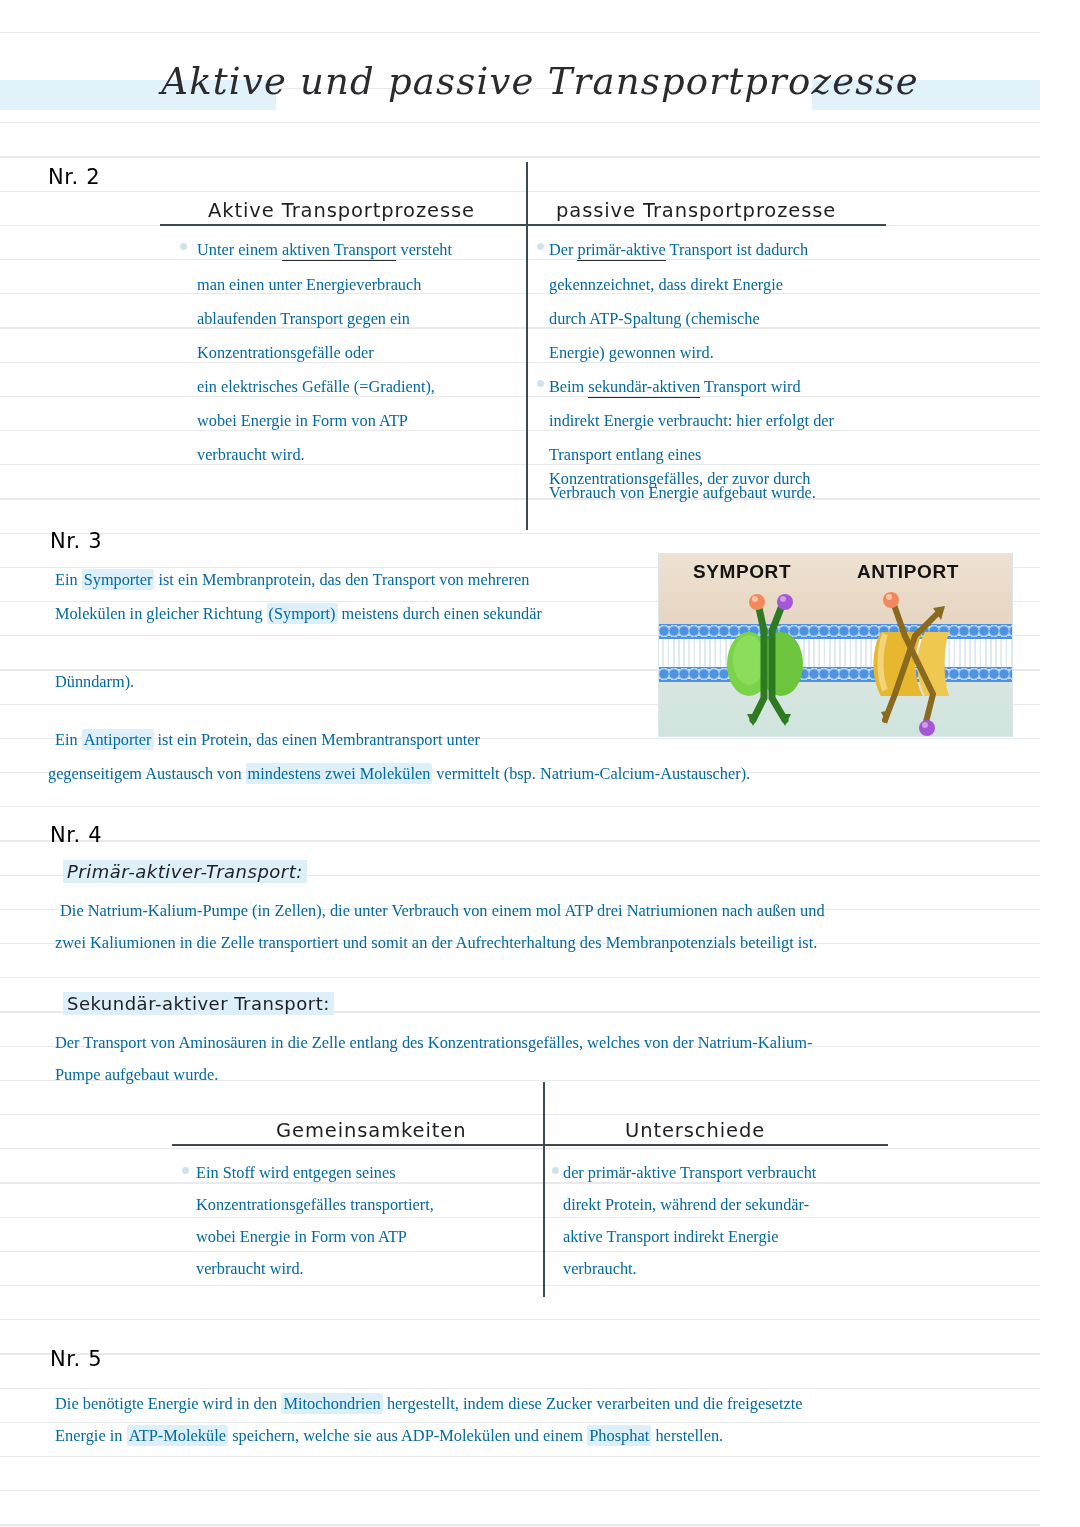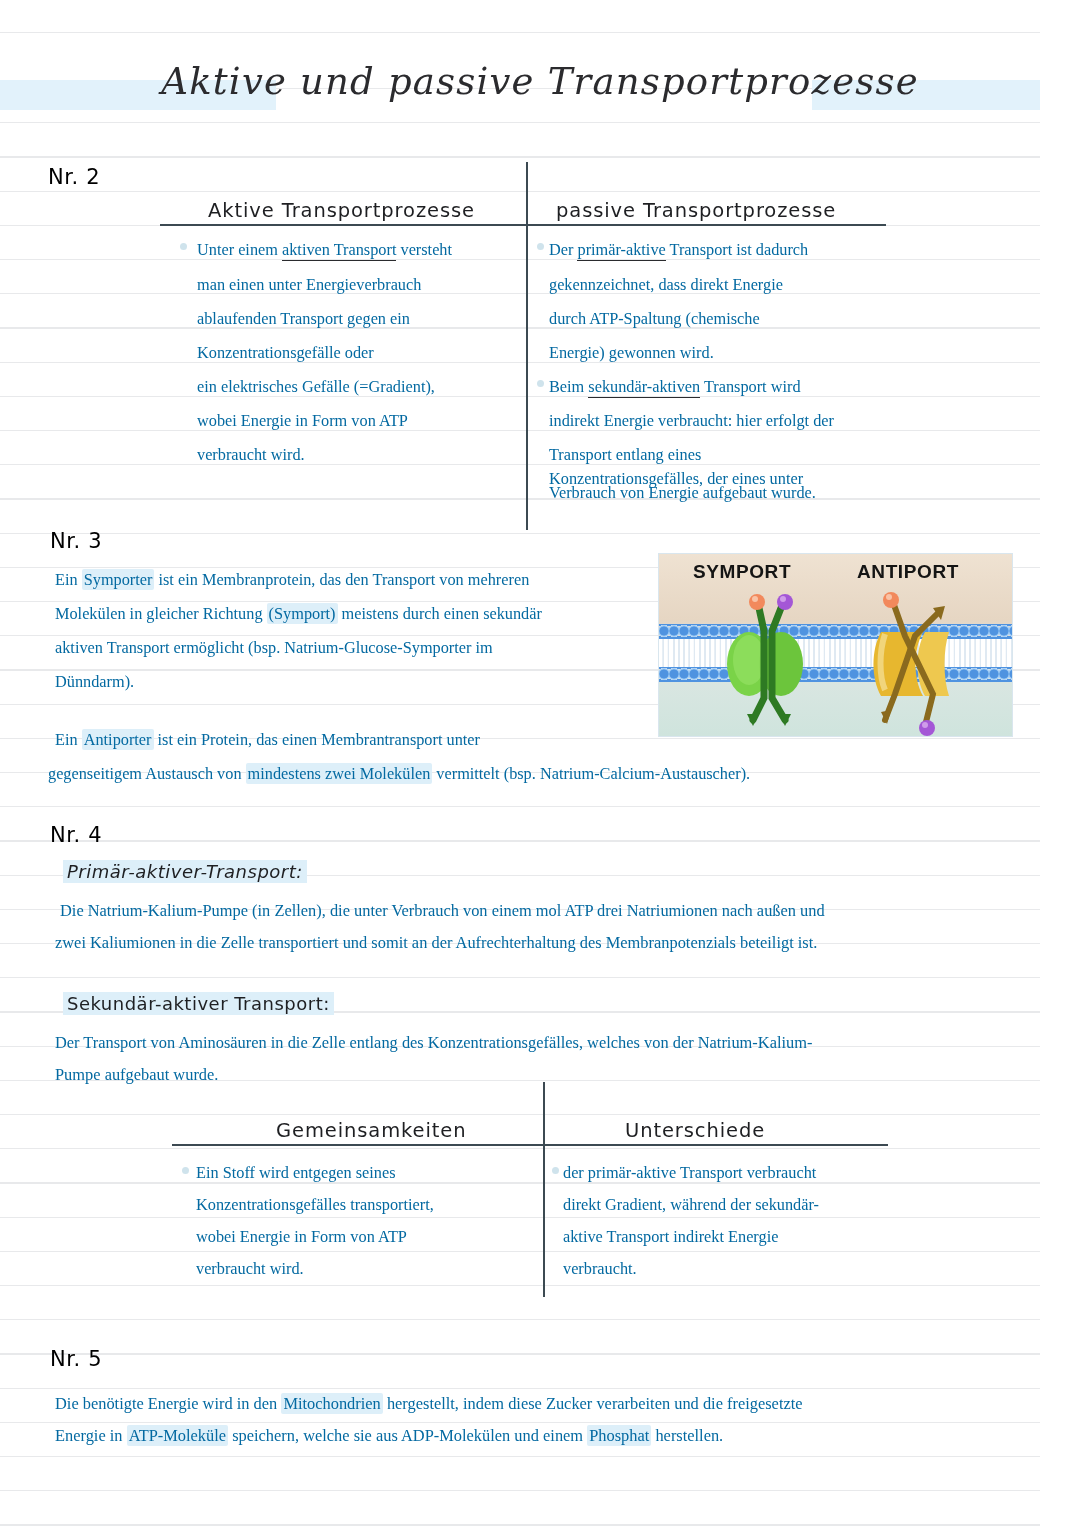--- a/index.html
+++ b/index.html
@@ -222,28 +222,27 @@
   <div class="bullet" style="left:537px; top:211px;"></div>
   <div class="body-line" style="left:549px; top:201px;">Der <span class="u">primär-aktive</span> Transport ist dadurch</div>
   <div class="body-line" style="left:549px; top:236px;">gekennzeichnet, dass direkt Energie</div>
   <div class="body-line" style="left:549px; top:270px;">durch ATP-Spaltung (chemische</div>
   <div class="body-line" style="left:549px; top:304px;">Energie) gewonnen wird.</div>
 
   <div class="bullet" style="left:537px; top:348px;"></div>
   <div class="body-line" style="left:549px; top:338px;">Beim <span class="u">sekundär-aktiven</span> Transport wird</div>
   <div class="body-line" style="left:549px; top:372px;">indirekt Energie verbraucht: hier erfolgt der</div>
   <div class="body-line" style="left:549px; top:406px;">Transport entlang eines</div>
-  <div class="body-line" style="left:549px; top:430px;">Konzentrationsgefälles, der eines unter</div>
+  <div class="body-line" style="left:549px; top:430px;">Konzentrationsgefälles, der zuvor durch</div>
   <div class="body-line" style="left:549px; top:444px;">Verbrauch von Energie aufgebaut wurde.</div>
 
   <div class="sec-num" style="left:50px; top:497px;">Nr. 3</div>
 
   <div class="body-line" style="left:55px; top:531px;">Ein <span class="hl">Symporter</span> ist ein Membranprotein, das den Transport von mehreren</div>
   <div class="body-line" style="left:55px; top:565px;">Molekülen in gleicher Richtung <span class="hl">(Symport)</span> meistens durch einen sekundär</div>
-  <div class="body-line" style="left:55px; top:599px;">aktiven Transport ermöglicht (bsp. Natrium-Glucose-Symporter im</div>
   <div class="body-line" style="left:55px; top:633px;">Dünndarm).</div>
 
   <div class="body-line" style="left:55px; top:691px;">Ein <span class="hl">Antiporter</span> ist ein Protein, das einen Membrantransport unter</div>
   <div class="body-line" style="left:48px; top:725px;">gegenseitigem Austausch von <span class="hl">mindestens zwei Molekülen</span> vermittelt (bsp. Natrium-Calcium-Austauscher).</div>
 
   <div id="figure">
     <div class="fig-label" id="fig-label-symport">SYMPORT</div>
     <div class="fig-label" id="fig-label-antiport">ANTIPORT</div>
 
     <div class="bilayer">
@@ -298,21 +297,21 @@
   <div class="tbl-head" style="left:625px; top:1087px;">Unterschiede</div>
 
   <div class="bullet" style="left:182px; top:1135px;"></div>
   <div class="body-line" style="left:196px; top:1124px;">Ein Stoff wird entgegen seines</div>
   <div class="body-line" style="left:196px; top:1156px;">Konzentrationsgefälles transportiert,</div>
   <div class="body-line" style="left:196px; top:1188px;">wobei Energie in Form von ATP</div>
   <div class="body-line" style="left:196px; top:1220px;">verbraucht wird.</div>
 
   <div class="bullet" style="left:552px; top:1135px;"></div>
   <div class="body-line" style="left:563px; top:1124px;">der primär-aktive Transport verbraucht</div>
-  <div class="body-line" style="left:563px; top:1156px;">direkt Gradient, während der sekundär-</div>
+  <div class="body-line" style="left:563px; top:1156px;">direkt Protein, während der sekundär-</div>
   <div class="body-line" style="left:563px; top:1188px;">aktive Transport indirekt Energie</div>
   <div class="body-line" style="left:563px; top:1220px;">verbraucht.</div>
 
   <div class="sec-num" style="left:50px; top:1315px;">Nr. 5</div>
 
   <div class="body-line wide" style="left:55px; top:1355px;">Die benötigte Energie wird in den <span class="hl">Mitochondrien</span> hergestellt, indem diese Zucker verarbeiten und die freigesetzte</div>
   <div class="body-line wide" style="left:55px; top:1387px;">Energie in <span class="hl">ATP-Moleküle</span> speichern, welche sie aus ADP-Molekülen und einem <span class="hl">Phosphat</span> herstellen.</div>
 
 </div>
 

